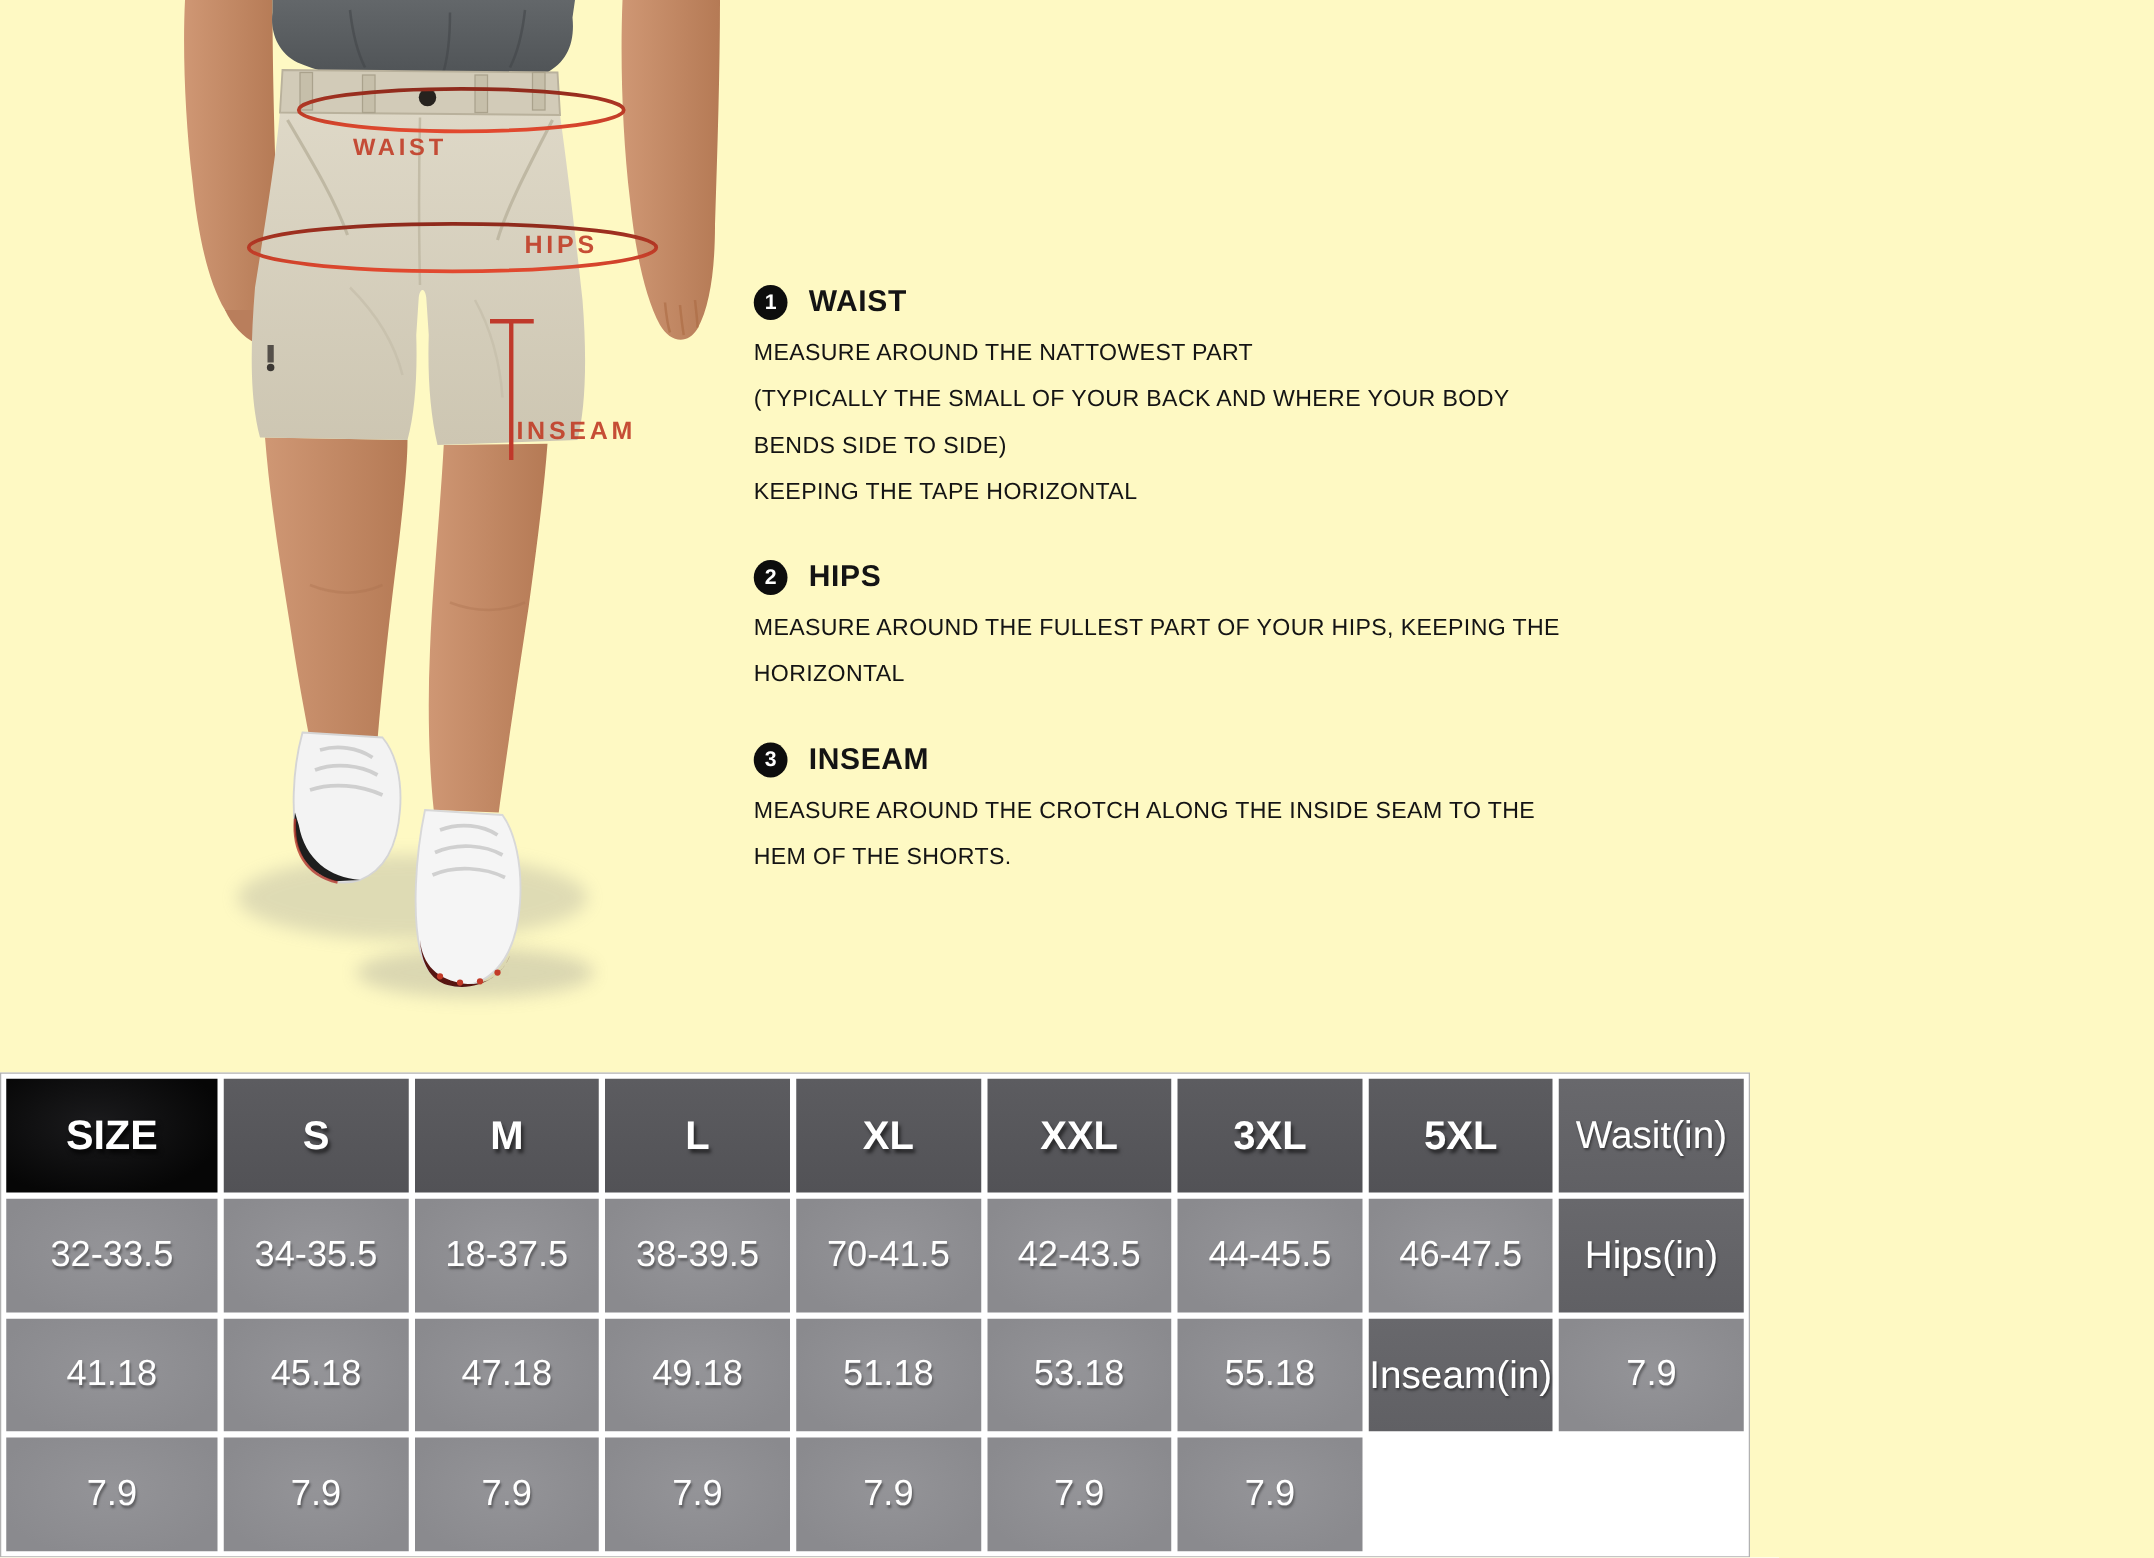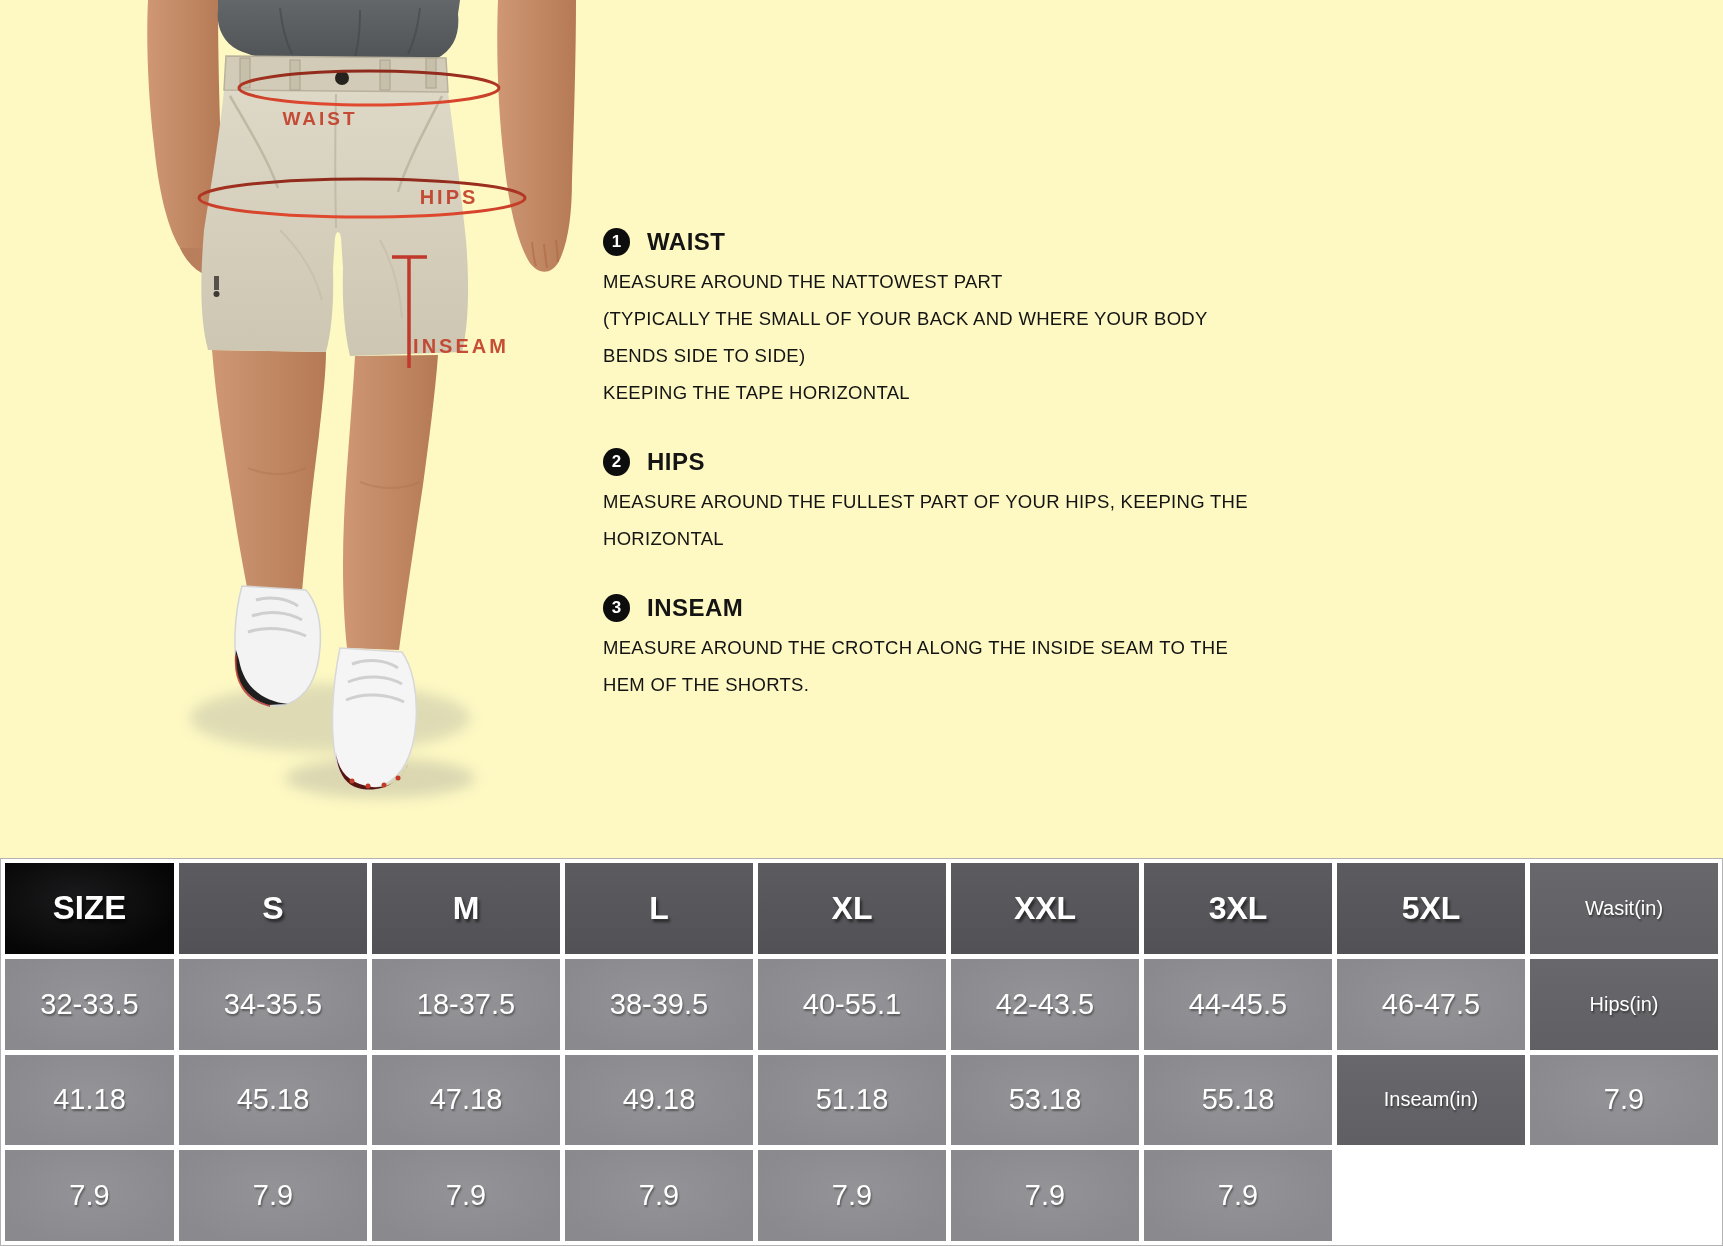--- a/index.html
+++ b/index.html
@@ -27,37 +27,37 @@
   .badge{
     width:27px;height:28px;border-radius:50%;background:#0d0d0d;color:#ffffff;
     display:flex;align-items:center;justify-content:center;
     font-size:17px;font-weight:bold;flex:0 0 auto;
   }
   .step-title{font-size:24px;font-weight:bold;letter-spacing:.5px;}
   .step-line{font-size:18.5px;line-height:37px;letter-spacing:.3px;}
 
   
   .size-table{
-    position:absolute;left:0;top:858px;width:1723px;height:388px;box-sizing:border-box;
+    position:absolute;left:0;top:858px;width:1400px;height:388px;box-sizing:border-box;
     background:#ffffff;border:1px solid #b2b2b2;padding:4px;
     display:grid;grid-template-columns:169px repeat(8,1fr);
     grid-template-rows:repeat(4,1fr);gap:5px;
   }
   .cell{display:flex;align-items:center;justify-content:center;color:#ffffff;}
   .cell.size{
     background:radial-gradient(ellipse at 42% 40%,#1b1b1d 0%,#060606 75%);
     font-size:33px;font-weight:bold;text-shadow:2px 3px 4px rgba(0,0,0,.85);
   }
   .cell.head{
     background:linear-gradient(180deg,#5c5c60 0%,#525256 100%);
     font-size:32px;font-weight:bold;text-shadow:2px 3px 3px rgba(0,0,0,.55);
   }
   .cell.rowlabel{
     background:linear-gradient(180deg,#68686c 0%,#606064 100%);
-    font-size:20px;text-shadow:1px 2px 2px rgba(0,0,0,.45);
+    font-size:31px;text-shadow:1px 2px 2px rgba(0,0,0,.45);
   }
   .cell.val{
     background:radial-gradient(ellipse at 50% 45%,#949498 0%,#8a8a8e 80%);
     font-size:29px;text-shadow:1px 2px 2px rgba(0,0,0,.4);
   }
 </style>
 </head>
 <body>
 
 <div class="canvas">
@@ -190,21 +190,21 @@
     <div class="cell head">XL</div>
     <div class="cell head">XXL</div>
     <div class="cell head">3XL</div>
     <div class="cell head">5XL</div>
 
     <div class="cell rowlabel">Wasit(in)</div>
     <div class="cell val">32-33.5</div>
     <div class="cell val">34-35.5</div>
     <div class="cell val">18-37.5</div>
     <div class="cell val">38-39.5</div>
-    <div class="cell val">40-55.1</div>
+    <div class="cell val">70-41.5</div>
     <div class="cell val">42-43.5</div>
     <div class="cell val">44-45.5</div>
     <div class="cell val">46-47.5</div>
 
     <div class="cell rowlabel">Hips(in)</div>
     <div class="cell val">41.18</div>
     <div class="cell val">45.18</div>
     <div class="cell val">47.18</div>
     <div class="cell val">49.18</div>
     <div class="cell val">51.18</div>

